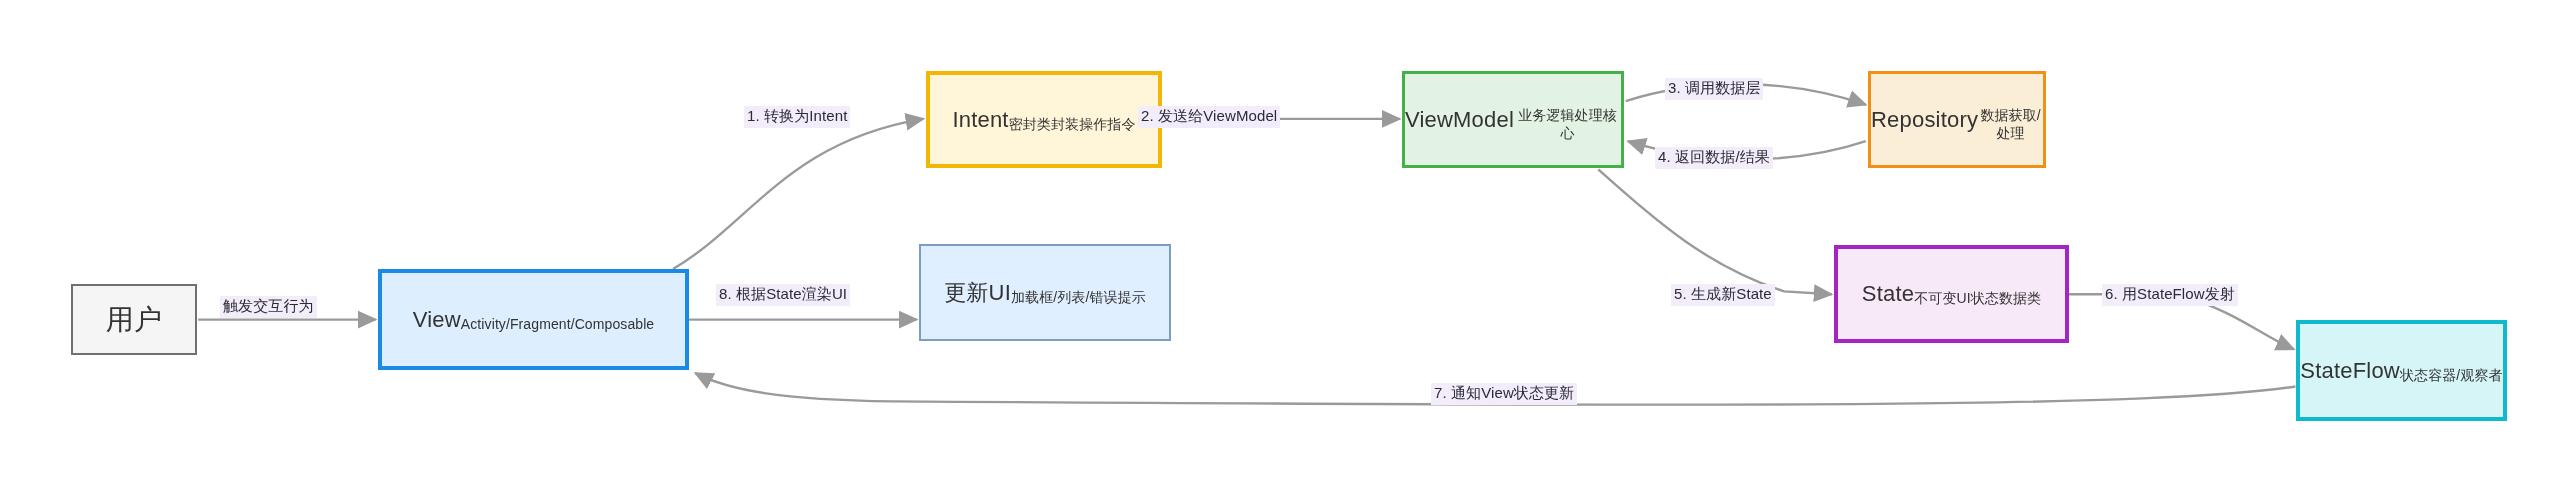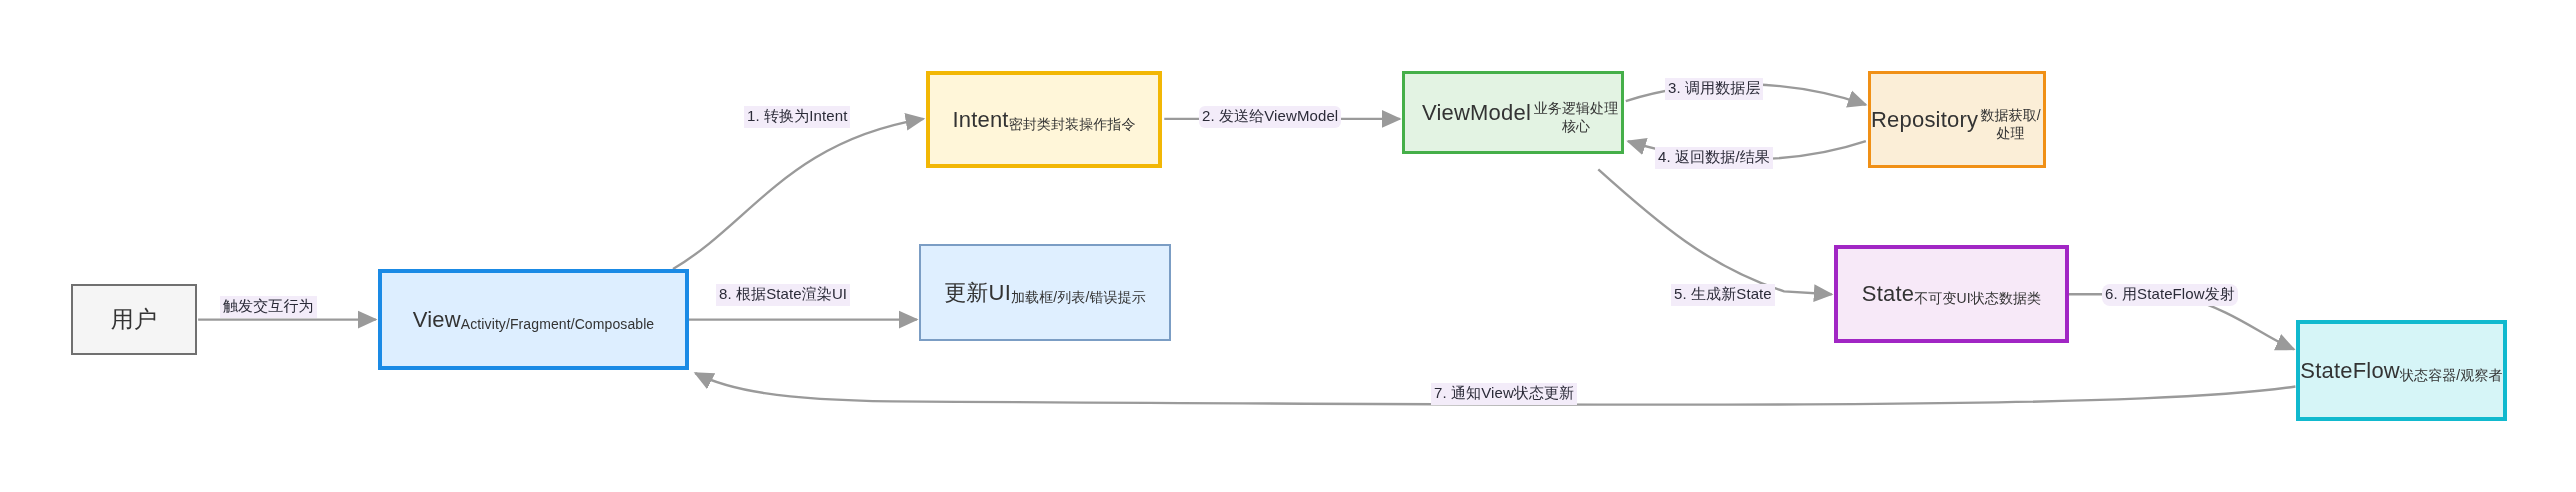--- a/index.html
+++ b/index.html
@@ -40,21 +40,21 @@
     color: #333333;
     letter-spacing: 0.2px;
   }
   .node .n-sub {
     font-size: 14px;
     color: #333333;
     margin-top: 10.4px;
     letter-spacing: 0.1px;
   }
   .node.single .n-title {
-    font-size: 23px;
+    font-size: 28px;
   }
 
   
   .n-user      { background:#f5f5f5; border:2.2px solid #707070; }
   .n-view      { background:#ddeeff; border:4.5px solid #1a8ae5; }
   .n-intent    { background:#fff6d9; border:4.5px solid #f2b705; }
   .n-viewmodel { background:#e3f3e3; border:3.7px solid #45af49; }
   .n-repository{ background:#fbeed7; border:3.7px solid #f09016; }
   .n-state     { background:#f7e9f8; border:4.5px solid #a126c4; }
   .n-stateflow { background:#d6f5f7; border:4.5px solid #11b9ce; }
@@ -119,21 +119,21 @@
   <div class="node n-view" style="left:378px; top:269px; width:311px; height:101px;">
     <div class="n-title">View</div>
     <div class="n-sub">Activity/Fragment/Composable</div>
   </div>
 
   <div class="node n-intent" style="left:926px; top:71px; width:236px; height:97px;">
     <div class="n-title">Intent</div>
     <div class="n-sub">密封类封装操作指令</div>
   </div>
 
-  <div class="node n-viewmodel" style="left:1402px; top:71px; width:222px; height:83px;padding-left:17px;">
+  <div class="node n-viewmodel" style="left:1402px; top:71px; width:222px; height:97px;">
     <div class="n-title">ViewModel</div>
     <div class="n-sub">业务逻辑处理核心</div>
   </div>
 
   <div class="node n-repository" style="left:1868px; top:71px; width:178px; height:97px;">
     <div class="n-title">Repository</div>
     <div class="n-sub">数据获取/处理</div>
   </div>
 
   <div class="node n-state" style="left:1834px; top:245px; width:235px; height:98px;">
@@ -148,29 +148,29 @@
 
   <div class="node n-updateui" style="left:919px; top:244px; width:252px; height:97px;">
     <div class="n-title">更新UI</div>
     <div class="n-sub">加载框/列表/错误提示</div>
   </div>
 
   <div class="edge-label" style="left:220px; top:296px;">触发交互行为</div>
 
   <div class="edge-label" style="left:744px; top:106px;">1. 转换为Intent</div>
 
-  <div class="edge-label" style="left:1199px; top:106px;border-radius:6px;">2. 发送给ViewModel</div>
+  <div class="edge-label" style="left:1138px; top:106px;">2. 发送给ViewModel</div>
 
   <div class="edge-label" style="left:1665px; top:78px;">3. 调用数据层</div>
 
   <div class="edge-label" style="left:1655px; top:147px;">4. 返回数据/结果</div>
 
   <div class="edge-label" style="left:1671px; top:284px;">5. 生成新State</div>
 
-  <div class="edge-label" style="left:2102px; top:284px;border-radius:8px;">6. 用StateFlow发射</div>
+  <div class="edge-label" style="left:2102px; top:284px;">6. 用StateFlow发射</div>
 
   <div class="edge-label" style="left:1431px; top:383px;">7. 通知View状态更新</div>
 
   <div class="edge-label" style="left:716px; top:284px;">8. 根据State渲染UI</div>
 
 
 </div>
 
 
 </body></html>

